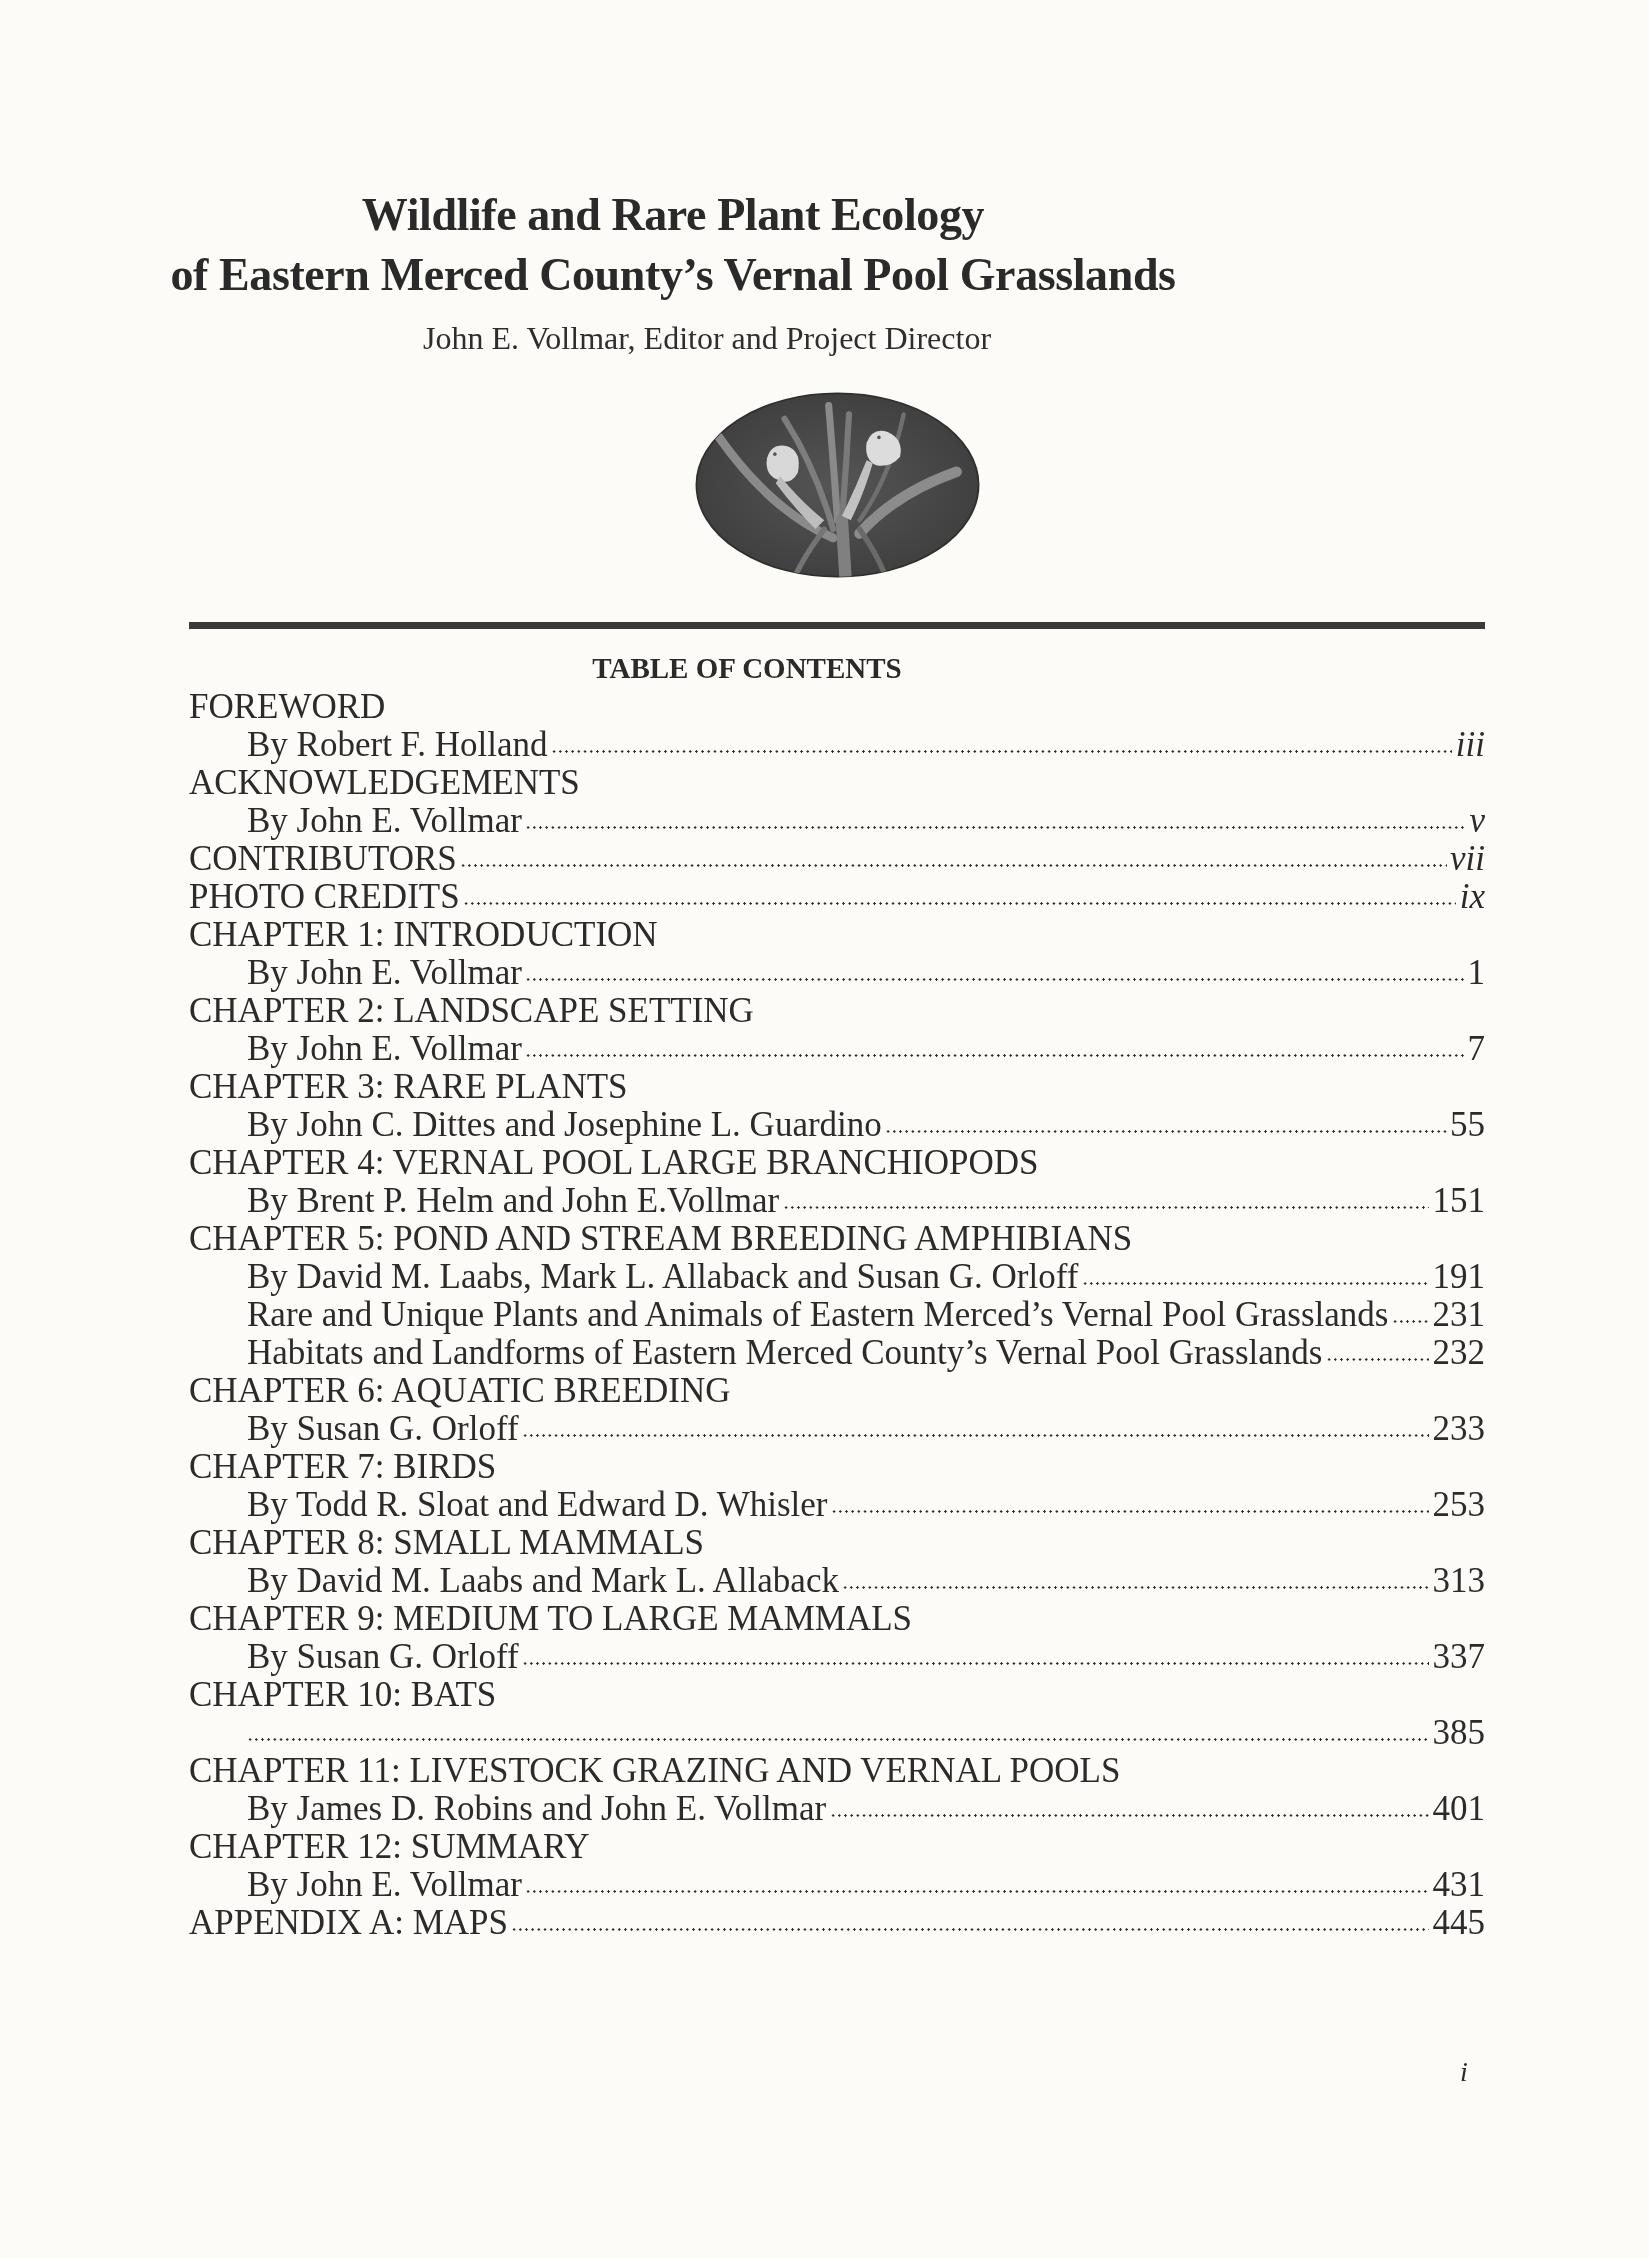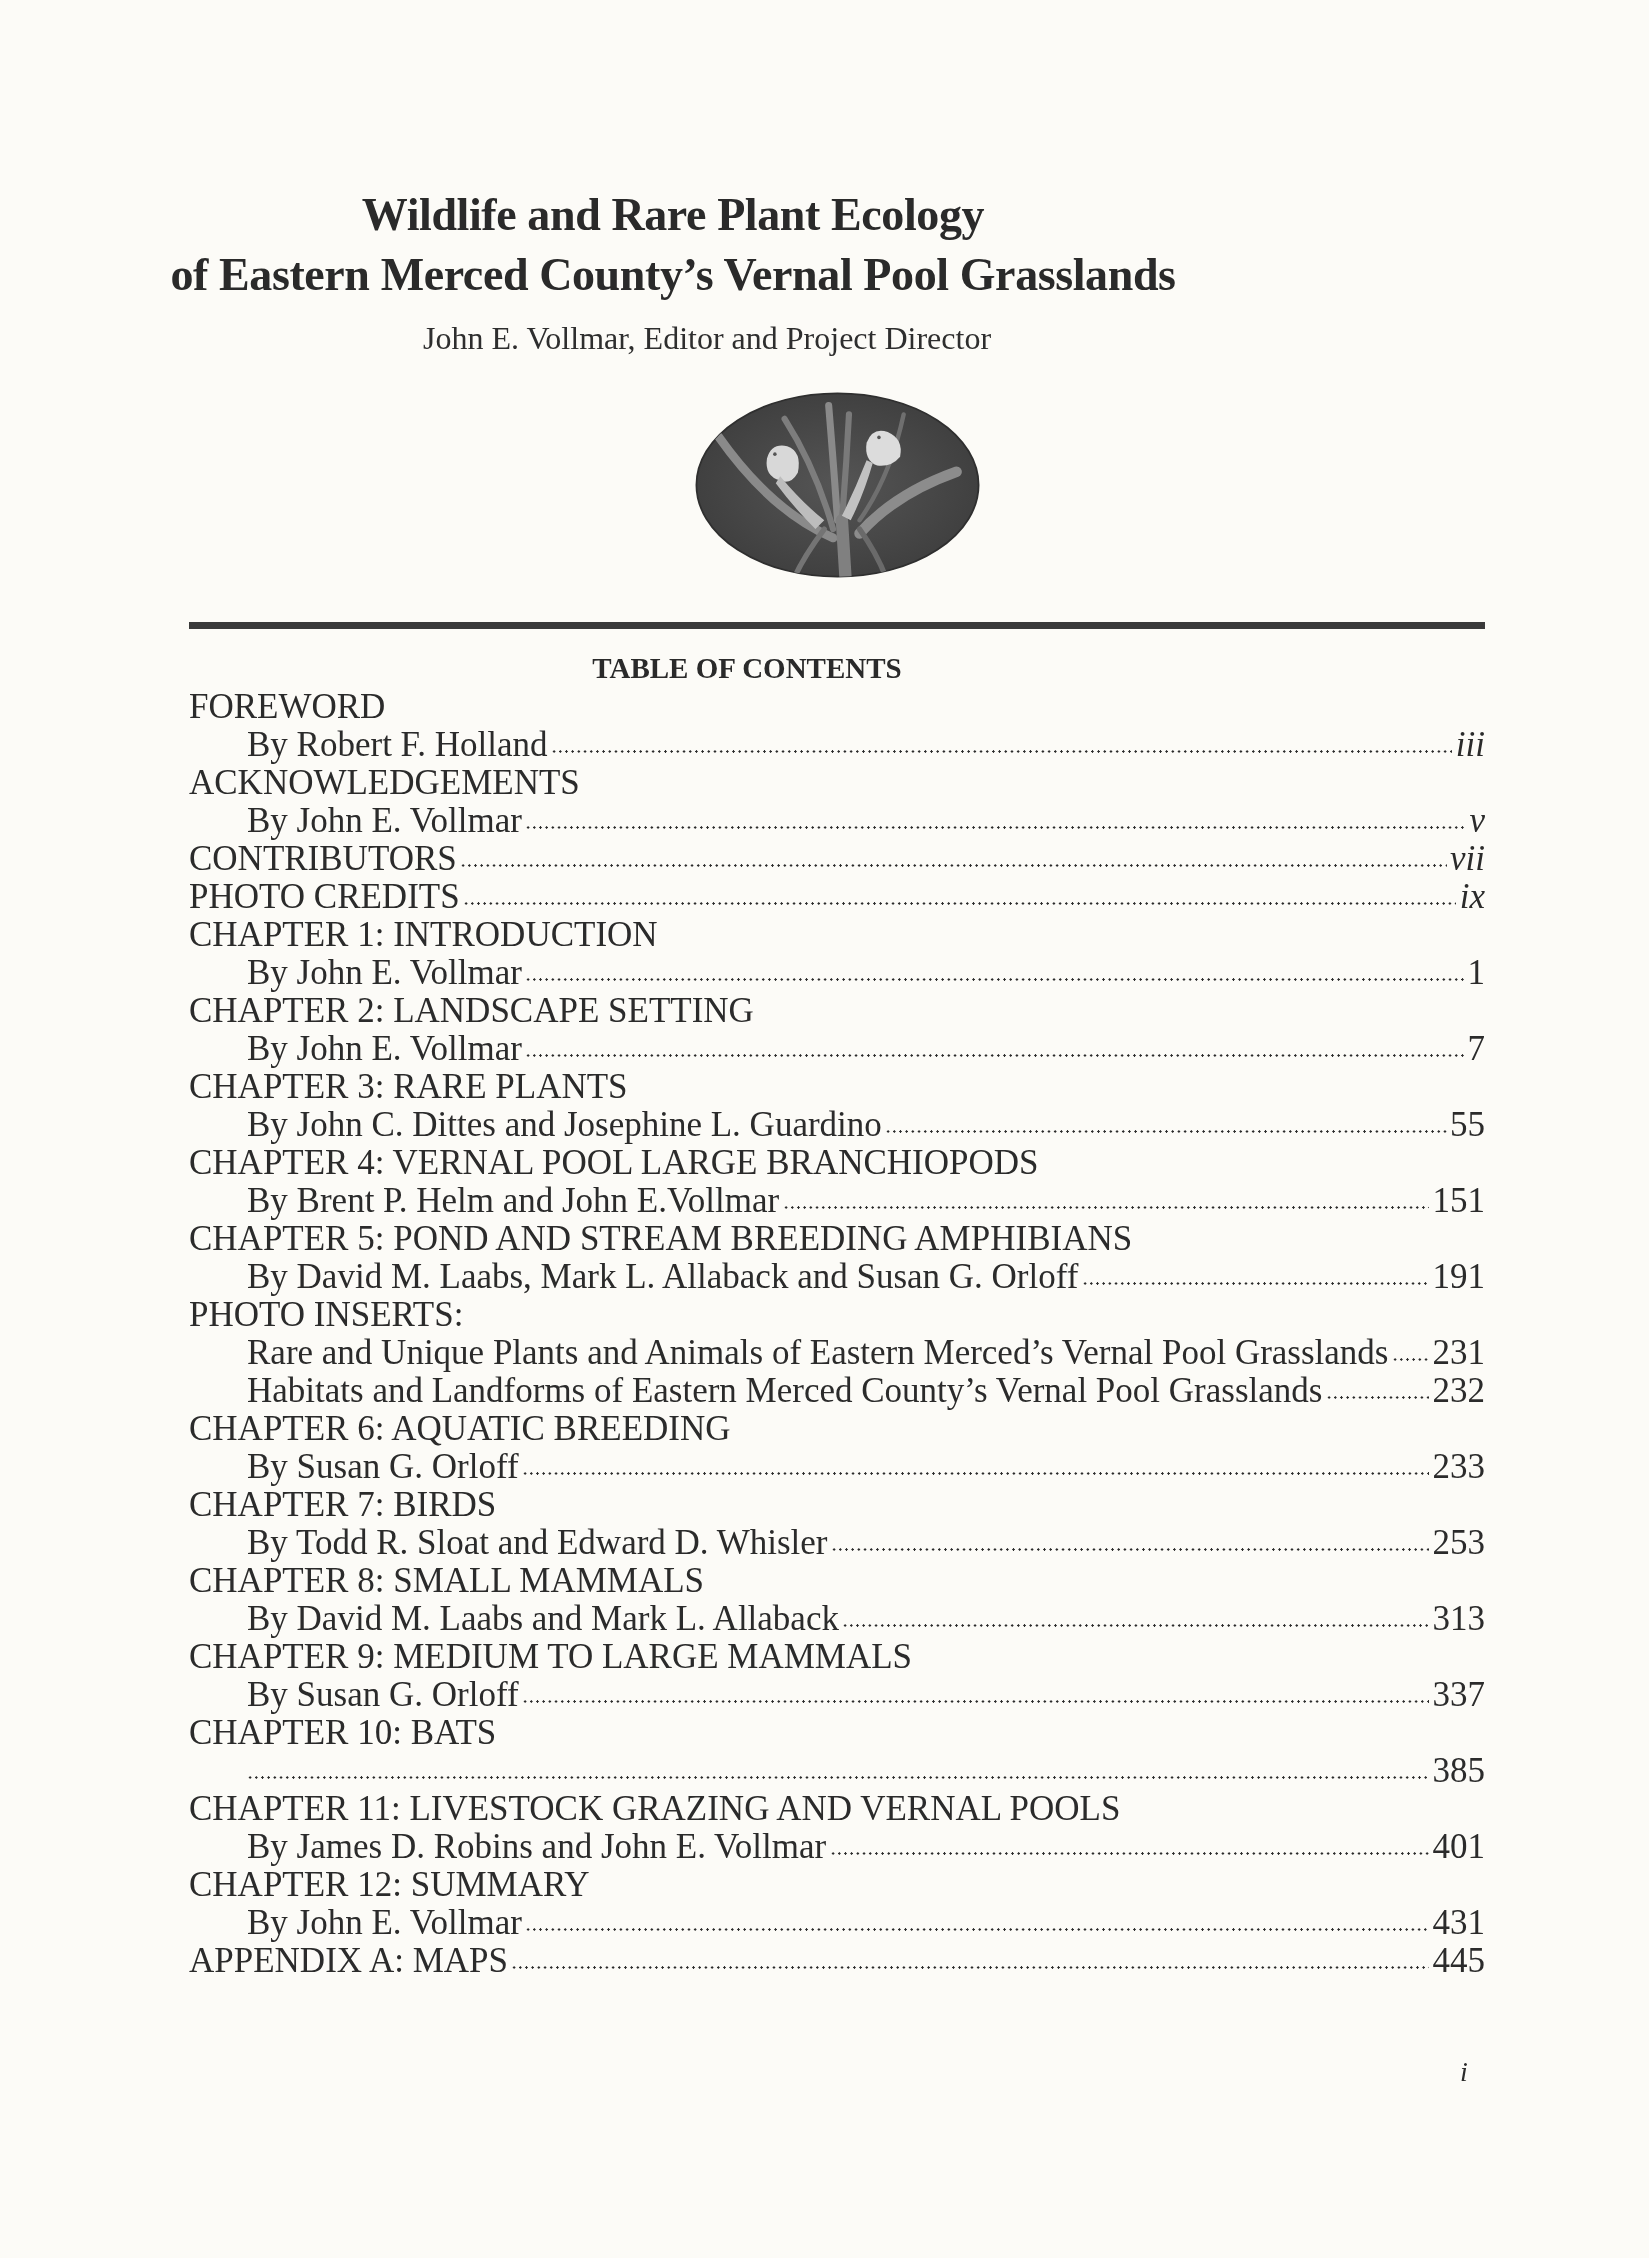--- a/index.html
+++ b/index.html
@@ -164,23 +164,20 @@
         <span class="num">151</span>
       </div>
       <div class="row">
         <span class="label">CHAPTER 5: POND AND STREAM BREEDING AMPHIBIANS</span>
       </div>
       <div class="row sub">
         <span class="label">By David M. Laabs, Mark L. Allaback and Susan G. Orloff</span>
         <span class="leader"></span>
         <span class="num">191</span>
       </div>
-      <div class="row">
-        <span class="label">PHOTO INSERTS:</span>
-      </div>
       <div class="row sub">
         <span class="label">Rare and Unique Plants and Animals of Eastern Merced’s Vernal Pool Grasslands</span>
         <span class="leader"></span>
         <span class="num">231</span>
       </div>
       <div class="row sub">
         <span class="label">Habitats and Landforms of Eastern Merced County’s Vernal Pool Grasslands</span>
         <span class="leader"></span>
         <span class="num">232</span>
       </div>

